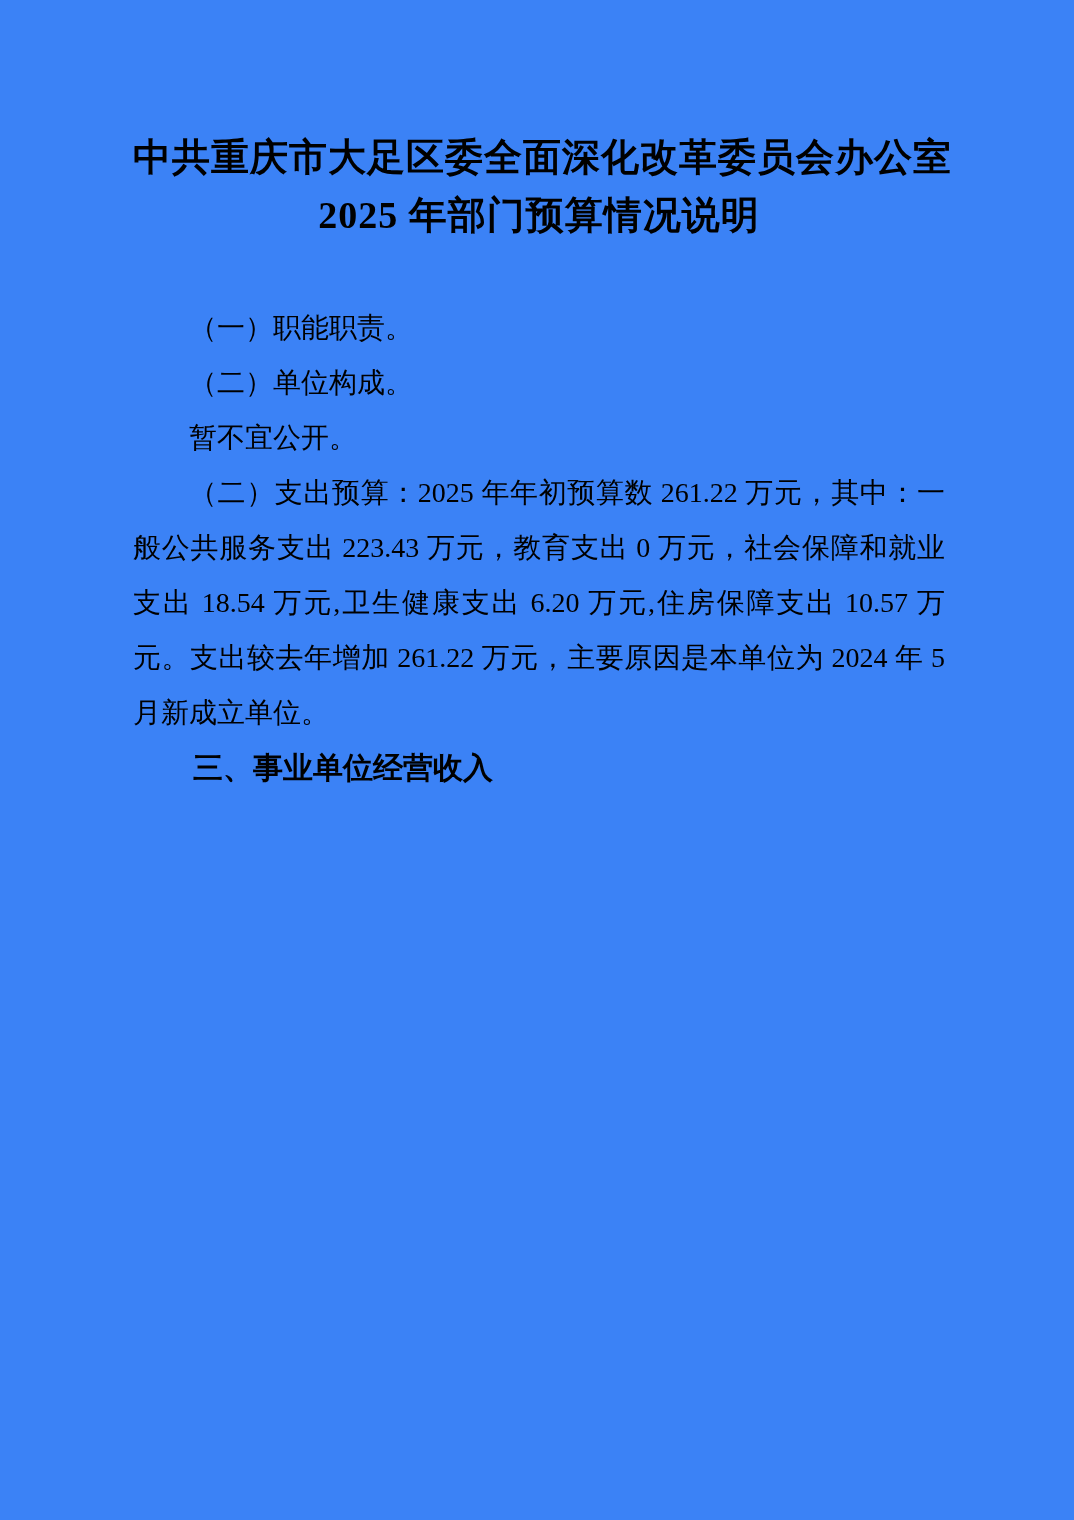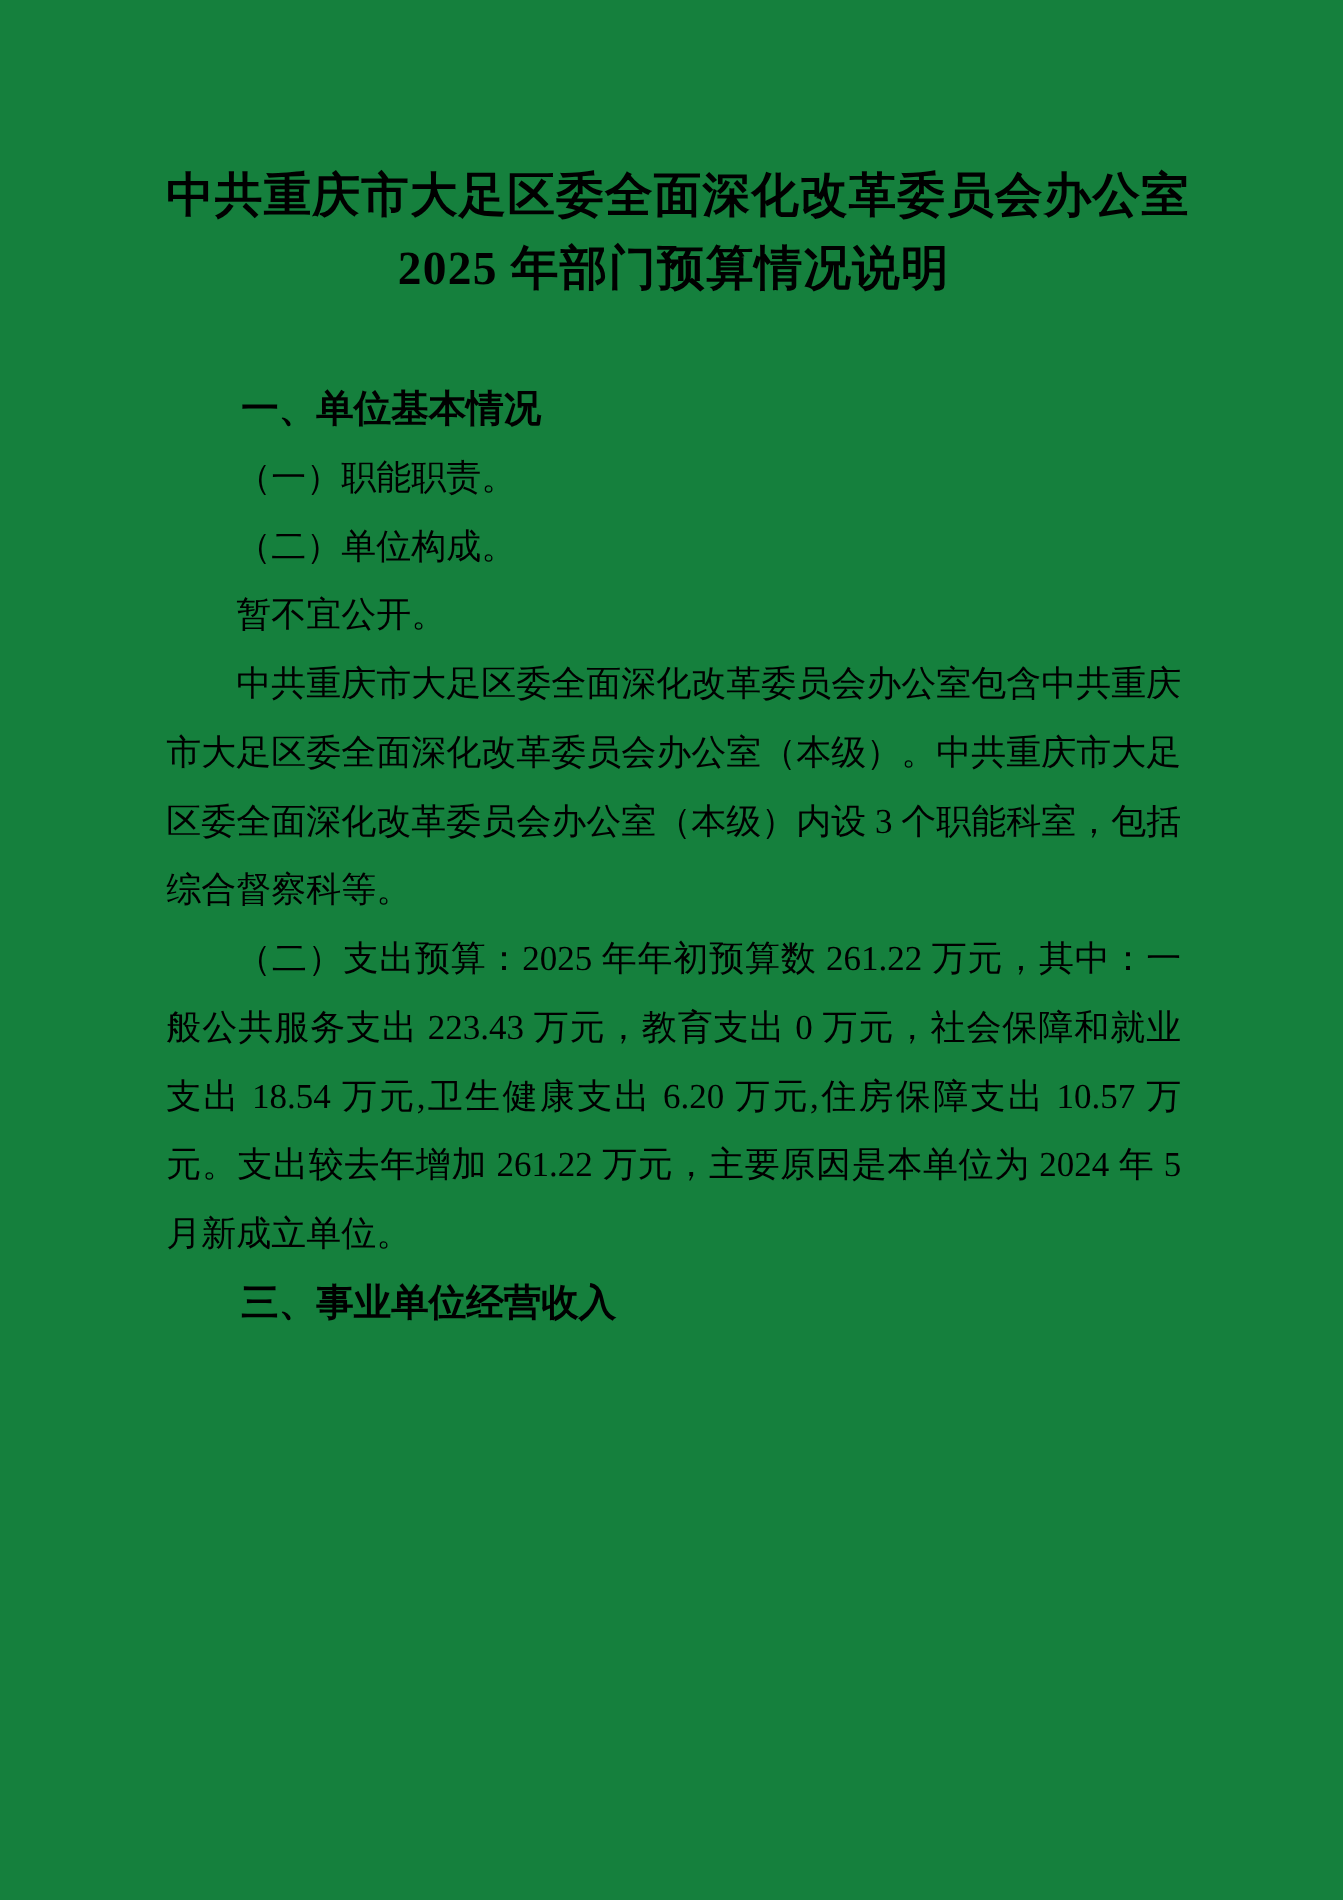--- a/index.html
+++ b/index.html
@@ -10,21 +10,21 @@
     position: relative;
     font-family: "Liberation Serif", "DejaVu Serif", serif;
     color: #000000;
     overflow: hidden;
   }
   .page {
     position: absolute;
     left: 0; top: 0;
     width: 1074px;
     height: 1520px;
-    background: #15803d;
+    background: #3b82f6;
   }
   .content {
     position: absolute;
     left: 133px;
     top: 0;
     width: 812px;
   }
   .doc-title {
     margin-top: 128px;
     margin-bottom: 56px;
@@ -61,29 +61,27 @@
 <body>
 
 <div class="page">
   <div class="content">
 
     <h1 class="doc-title">
       <span class="title-line">中共重庆市大足区委全面深化改革委员会办公室</span>
       <span class="title-line">2025 年部门预算情况说明</span>
     </h1>
 
-    <h2 class="sec-heading">一、单位基本情况</h2>
 
     <p class="body-para">（一）职能职责。</p>
 
     <p class="body-para">（二）单位构成。</p>
 
     <p class="body-para">暂不宜公开。</p>
 
-    <p class="body-para">中共重庆市大足区委全面深化改革委员会办公室包含中共重庆市大足区委全面深化改革委员会办公室（本级）。中共重庆市大足区委全面深化改革委员会办公室（本级）内设 3 个职能科室，包括综合督察科等。</p>
 
 
 
     <p class="body-para">（二）支出预算：2025 年年初预算数 261.22 万元，其中：一般公共服务支出 223.43 万元，教育支出 0 万元，社会保障和就业支出 18.54 万元,卫生健康支出 6.20 万元,住房保障支出 10.57 万元。支出较去年增加 261.22 万元，主要原因是本单位为 2024 年 5 月新成立单位。</p>
 
     <h2 class="sec-heading">三、事业单位经营收入</h2>
 
   </div>
 </div>
 

